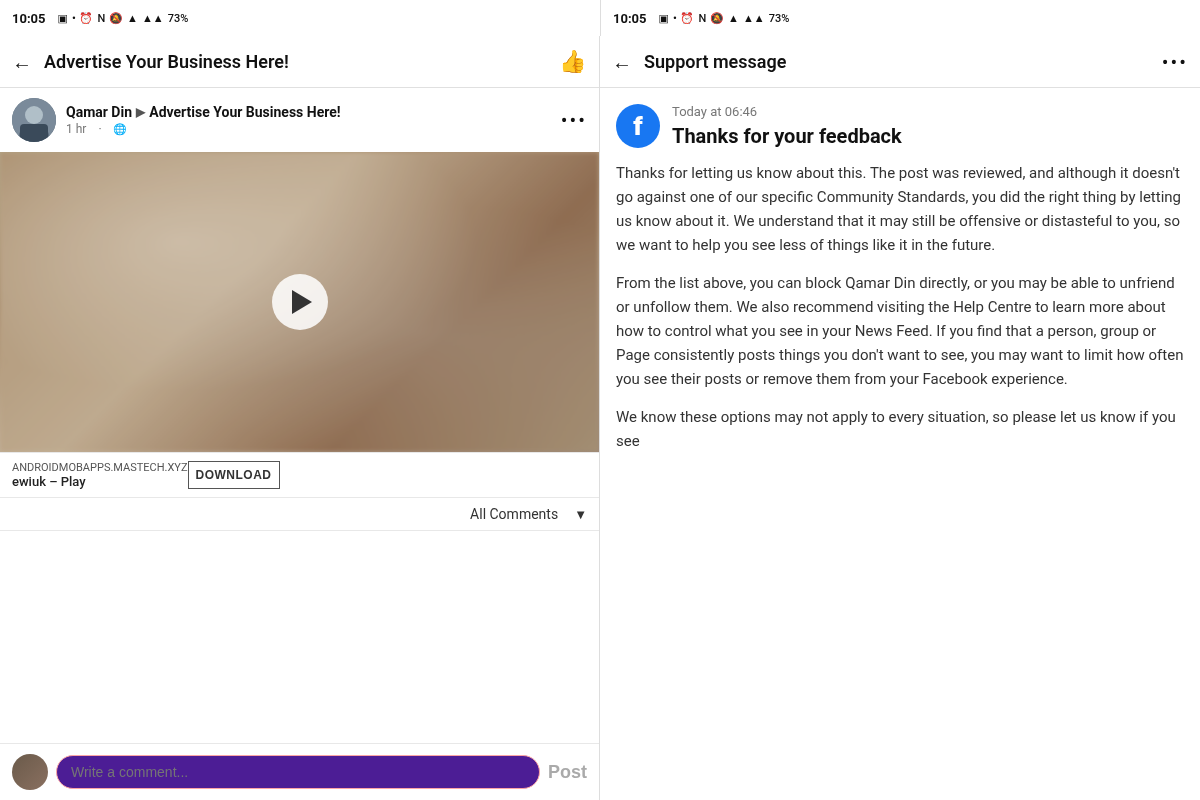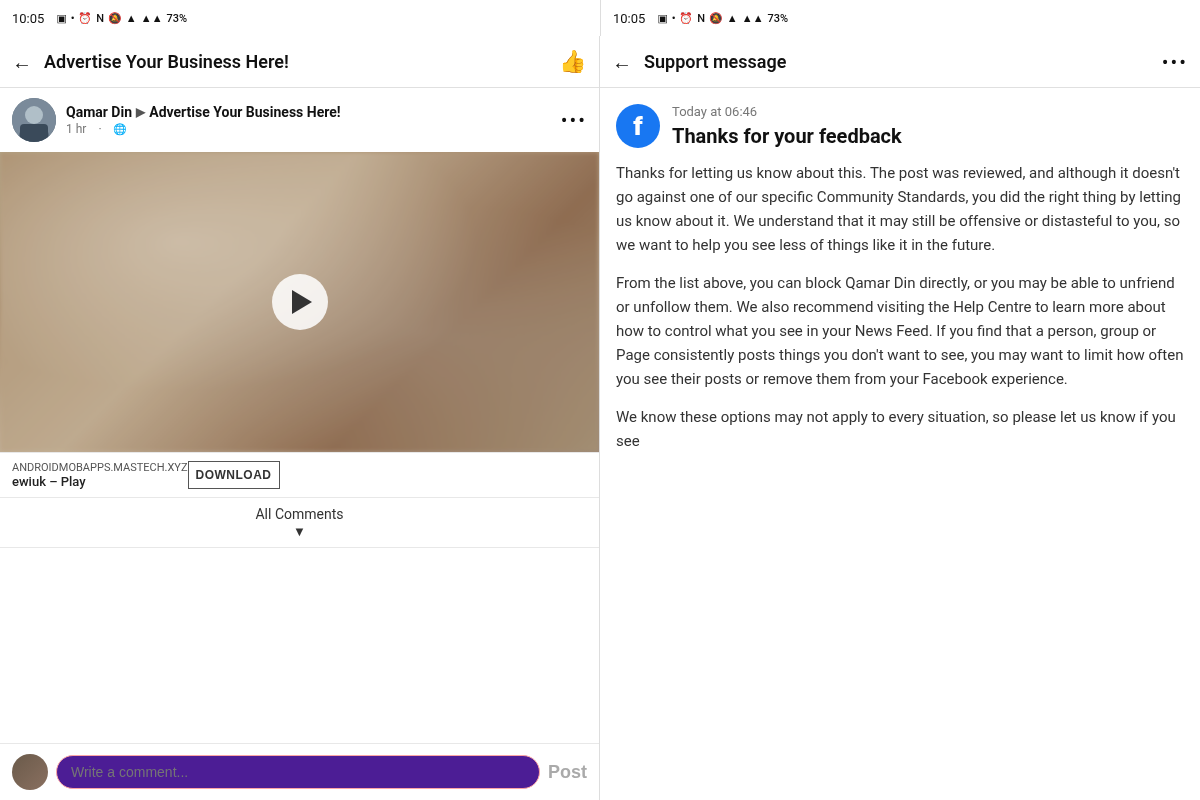--- a/index.html
+++ b/index.html
@@ -26,21 +26,21 @@
       align-items: center;
       padding: 0 12px;
       font-size: 13px;
       font-weight: 500;
       color: #111;
     }
     .status-bar-right {
       border-left: 1px solid #ddd;
     }
     .status-time {
-      font-weight: 400;
+      font-weight: 700;
       margin-right: 8px;
     }
     .status-icons {
       display: flex;
       align-items: center;
       gap: 4px;
       margin-left: 4px;
       font-size: 11px;
     }
 
@@ -237,22 +237,21 @@
       letter-spacing: 0.5px;
     }
 
     
     .comments-bar {
       display: flex;
       align-items: center;
       justify-content: flex-end;
       padding: 8px 12px;
       border-bottom: 1px solid #e8e8e8;
-      gap: 2px;
-      flex-direction: column;
+      gap: 16px;
     }
     .comments-label {
       font-size: 14px;
       color: #333;
     }
     .chevron-down {
       font-size: 13px;
       color: #333;
     }
 

